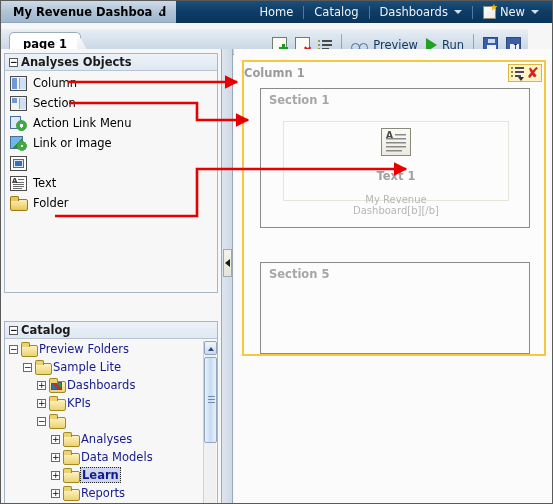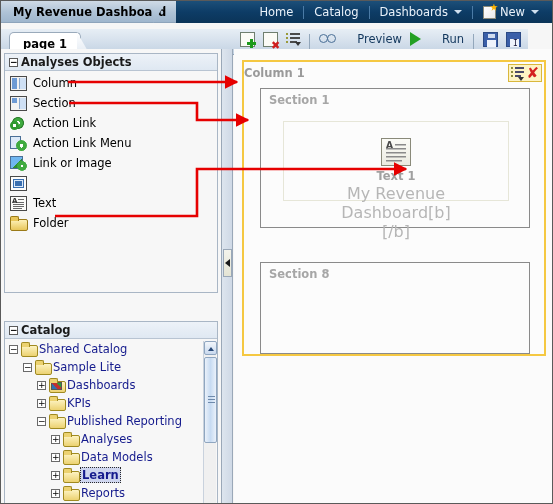--- a/index.html
+++ b/index.html
@@ -86,21 +86,21 @@
     position: absolute; left: 76px; top: 3px; width: 13px; height: 23px;
     background: linear-gradient(to bottom, #ffffff 0%, #e4ebf3 100%);
     clip-path: polygon(0 0, 100% 100%, 0 100%);
     border-bottom: 1px solid #9aaabb;
   }
   .tb-right {
     position: absolute; right: 4px; top: 0; height: 26px;
     display: flex; align-items: center; gap: 2px;
   }
   .tb-btn {
-    display: inline-flex; align-items: flex-start; gap: 21px;
+    display: inline-flex; align-items: flex-end; gap: 5px;
     height: 20px; padding: 0 3px; cursor: default;
     color: #11365c; font-size: 11.5px;
   }
   .tb-sep { width: 1px; height: 16px; background: #93a7bb; margin: 0 4px; }
 
   .ic { display: inline-block; position: relative; }
   
   .ic-newpage { width: 15px; height: 15px; background: #fbfbf6; border: 1px solid #6f7f6f; }
   .ic-newpage::before {
     content:""; position:absolute; right:-2px; bottom:-2px; width:9px; height:9px;
@@ -377,43 +377,43 @@
   }
   .section-hdr {
     height:22px; display:flex; align-items:center; padding-left:8px;
     color:#a6a6a6; font-size:11.5px; font-weight:bold;
   }
   .text-obj-box {
     position:absolute; left:22px; right:20px; top:32px; height:80px;
     border:1px solid #e6e6d8; background:transparent;
   }
   .text-obj {
-    position:absolute; left:50%; top:16px; transform:translateX(-50%);
-    display:flex; flex-direction:column; align-items:center; gap:1px;
+    position:absolute; left:50%; top:6px; transform:translateX(-50%);
+    display:flex; flex-direction:column; align-items:center; gap:11px;
   }
   .ic-textobj {
     width:30px; height:28px; position:relative;
     background: linear-gradient(#fbfbf6,#ebebe1);
     border:1px solid #8a8a7a;
   }
   .ic-textobj::before {
     content:""; position:absolute; left:4px; top:5px; right:4px; height:18px;
     background:
       linear-gradient(#8a8a8a,#8a8a8a) 9px 0/13px 1.5px no-repeat,
       linear-gradient(#8a8a8a,#8a8a8a) 0 4px/22px 1.5px no-repeat,
       linear-gradient(#8a8a8a,#8a8a8a) 0 8px/22px 1.5px no-repeat,
       linear-gradient(#8a8a8a,#8a8a8a) 0 12px/22px 1.5px no-repeat,
       linear-gradient(#8a8a8a,#8a8a8a) 0 16px/16px 1.5px no-repeat;
   }
   .ic-textobj::after {
     content:"A"; position:absolute; left:4px; top:1px; font-size:9px;
     font-weight:bold; color:#4a4a4a;
   }
   .text-obj-title { color:#a0a0a0; font-size:11.5px; font-weight:bold; margin-top:2px; }
-  .text-obj-sub { color:#b6b6b6; font-size:16px; }
+  .text-obj-sub { color:#b6b6b6; font-size:10px; }
 
   
   .anno { position:absolute; left:0; top:0; width:553px; height:504px; pointer-events:none; }
 </style>
 </head>
 <body>
 
 <div id="app">
 
   <div class="topbar">
@@ -489,24 +489,20 @@
       <div class="obj-list">
         <div class="obj-item">
           <span class="obj-ico ico-column"></span>
           <span>Column</span>
         </div>
         <div class="obj-item">
           <span class="obj-ico ico-section"></span>
           <span>Section</span>
         </div>
         <div class="obj-item">
-          <span class="obj-ico ico-gear"></span>
-          <span>Action Link</span>
-        </div>
-        <div class="obj-item">
           <span class="obj-ico ico-gearmenu"></span>
           <span>Action Link Menu</span>
         </div>
         <div class="obj-item">
           <span class="obj-ico ico-image"></span>
           <span>Link or Image</span>
         </div>
         <div class="obj-item">
           <span class="obj-ico ico-embed"></span>
         </div>
@@ -524,21 +520,21 @@
     <div class="catpanel">
       <div class="panel-hdr">
         <span class="expander">−</span>
         <span>Catalog</span>
       </div>
 
       <div class="tree">
         <div class="tree-row" style="padding-left:4px">
           <span class="tgl">−</span>
           <span class="fld"></span>
-          <span class="tree-label">Shared Catalog</span>
+          <span class="tree-label">Preview Folders</span>
         </div>
         <div class="tree-row" style="padding-left:18px">
           <span class="tgl">−</span>
           <span class="fld"></span>
           <span class="tree-label">Sample Lite</span>
         </div>
         <div class="tree-row" style="padding-left:32px">
           <span class="tgl">+</span>
           <span class="fld dash">
               <span class="overlay"></span>
@@ -546,21 +542,20 @@
           <span class="tree-label">Dashboards</span>
         </div>
         <div class="tree-row" style="padding-left:32px">
           <span class="tgl">+</span>
           <span class="fld"></span>
           <span class="tree-label">KPIs</span>
         </div>
         <div class="tree-row" style="padding-left:32px">
           <span class="tgl">−</span>
           <span class="fld"></span>
-          <span class="tree-label">Published Reporting</span>
         </div>
         <div class="tree-row" style="padding-left:46px">
           <span class="tgl">+</span>
           <span class="fld"></span>
           <span class="tree-label">Analyses</span>
         </div>
         <div class="tree-row" style="padding-left:46px">
           <span class="tgl">+</span>
           <span class="fld"></span>
           <span class="tree-label">Data Models</span>
@@ -612,21 +607,21 @@
           <div class="text-obj">
             <span class="ic-textobj"></span>
             <span class="text-obj-title">Text 1</span>
             <span class="text-obj-sub">My Revenue Dashboard[b][/b]</span>
           </div>
         </div>
       </div>
 
       <div class="section-box" style="top:200px; height:92px;">
         <div class="section-hdr">
-          <span>Section 8</span>
+          <span>Section 5</span>
         </div>
       </div>
     </div>
   </div>
 
   <svg class="anno" viewBox="0 0 553 504" width="553" height="504" xmlns="http://www.w3.org/2000/svg">
     <defs>
       <marker id="ah" viewBox="0 0 10 10" refX="9" refY="5" markerWidth="5.2" markerHeight="5.2" orient="auto-start-reverse">
         <path d="M 0 0 L 10 5 L 0 10 z" fill="#e60000"></path>
       </marker>

